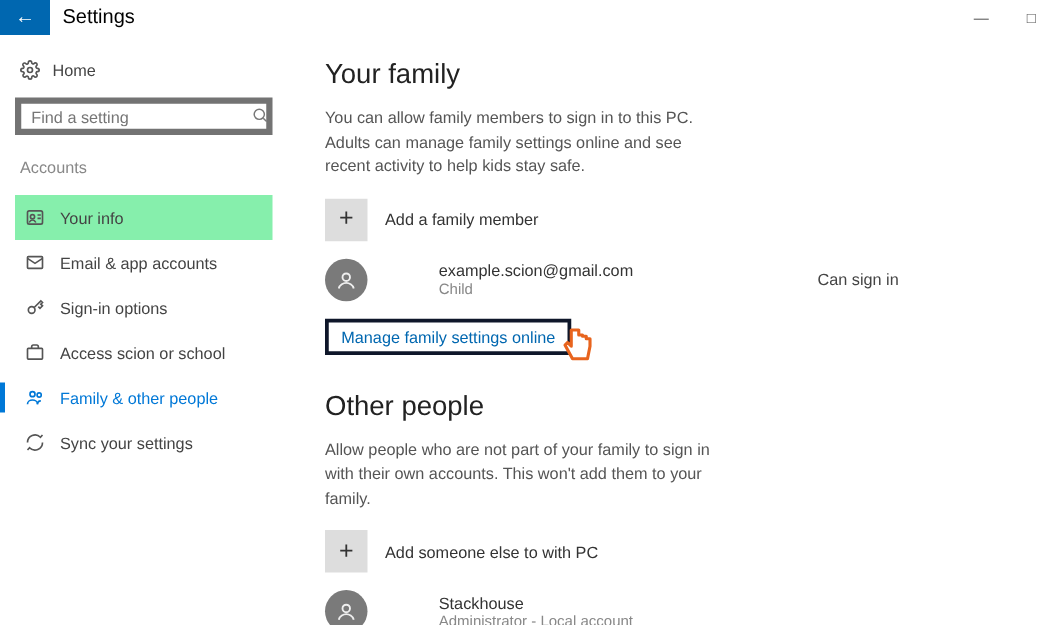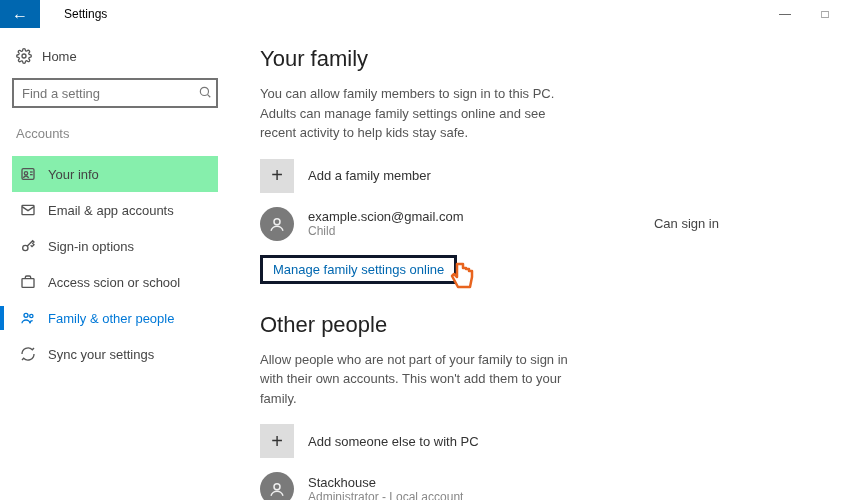--- a/index.html
+++ b/index.html
@@ -1,50 +1,50 @@
 <!DOCTYPE html>
 <html><head>
 <meta charset="utf-8">
 <style>
 * { margin: 0; padding: 0; box-sizing: border-box; font-family: "Segoe UI", Arial, sans-serif; }
 body { background: #fff; width: 845px; height: 500px; overflow: hidden; color: #333; font-size: 13px; }
 
 .titlebar { display: flex; align-items: center; height: 28px; }
 .back-btn { width: 40px; height: 28px; background: #0067b0; color: #fff; display: flex; align-items: center; justify-content: center; font-size: 16px; }
-.title { padding-left: 24px; font-size: 12px; color: #000; }
+.title { padding-left: 10px; font-size: 16px; color: #000; }
 .win-controls { margin-left: auto; display: flex; }
 .win-ctrl { width: 40px; height: 28px; display: flex; align-items: center; justify-content: center; color: #555; font-size: 12px; }
 
 .container { display: flex; }
 .sidebar { width: 230px; padding: 14px 12px; }
 .home { display: flex; align-items: center; padding: 6px 0 14px 4px; }
 .home svg { margin-right: 10px; }
 .home-label { font-size: 13px; color: #444; }
 
-.search { border: 2px solid #737373; height: 30px; display: flex; align-items: center; padding: 0 8px; margin-bottom: 16px; background: #fff; }
+.search { border: 5px solid #737373; height: 30px; display: flex; align-items: center; padding: 0 8px; margin-bottom: 16px; background: #fff; }
 .search input { border: none; outline: none; flex: 1; font-size: 13px; color: #666; background: transparent; }
 .search-icon { color: #666; font-size: 14px; }
 
 .cat { color: #888; font-size: 13px; padding: 2px 4px 15px; }
 .nav { list-style: none; }
 .nav li { display: flex; align-items: center; padding: 10px 8px; font-size: 13px; color: #444; cursor: pointer; position: relative; }
 .nav li svg { margin-right: 12px; flex-shrink: 0; }
 .nav li.selected { background: #86efac; }
 .nav li.active { color: #0078d7; }
 .nav li.active::before { content: ""; position: absolute; left: -12px; top: 6px; bottom: 6px; width: 4px; background: #0078d7; }
 
 .main { flex: 1; padding: 18px 40px 0 30px; }
 .h1 { font-size: 22px; font-weight: 400; color: #222; margin-bottom: 12px; }
 .desc { font-size: 13px; color: #555; max-width: 320px; line-height: 1.5; margin-bottom: 16px; }
 
 .tile { display: flex; align-items: center; margin-bottom: 14px; }
 .plusbox { width: 34px; height: 34px; background: #ddd; color: #333; display: flex; align-items: center; justify-content: center; font-size: 20px; margin-right: 14px; }
 .tile-label { font-size: 13px; color: #333; }
 
-.member { display: flex; align-items: center; margin-bottom: 14px; }
+.member { display: flex; align-items: center; margin-bottom: 14px; gap: 43px; }
 .avatar { width: 34px; height: 34px; border-radius: 50%; background: #7a7a7a; display: flex; align-items: center; justify-content: center; color: #eee; margin-right: 14px; }
 .member-info { display: flex; flex-direction: column; }
 .member-name { font-size: 13px; color: #333; }
 .member-sub { font-size: 12px; color: #888; }
 .member-meta { margin-left: auto; margin-right: 86px; font-size: 13px; color: #444; }
 
 .link { color: #0067b0; font-size: 13px; text-decoration: none; display: inline-block; }
 .highlight-link { border: 3px solid #0f172a; padding: 4px 10px; position: relative; display: inline-block; margin-bottom: 14px; }
 .cursor-hand { position: absolute; right: -24px; top: 1px; pointer-events: none; }
 

